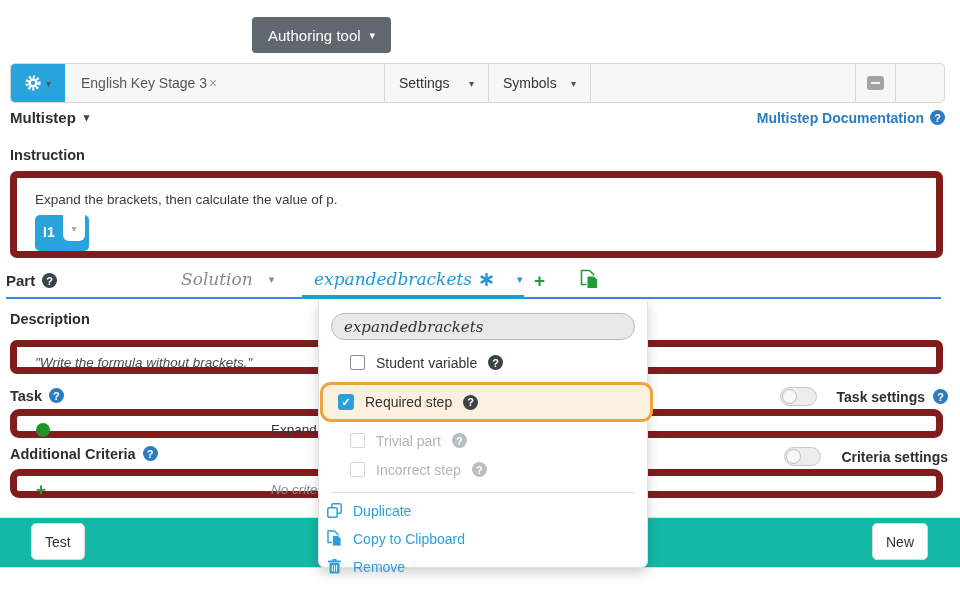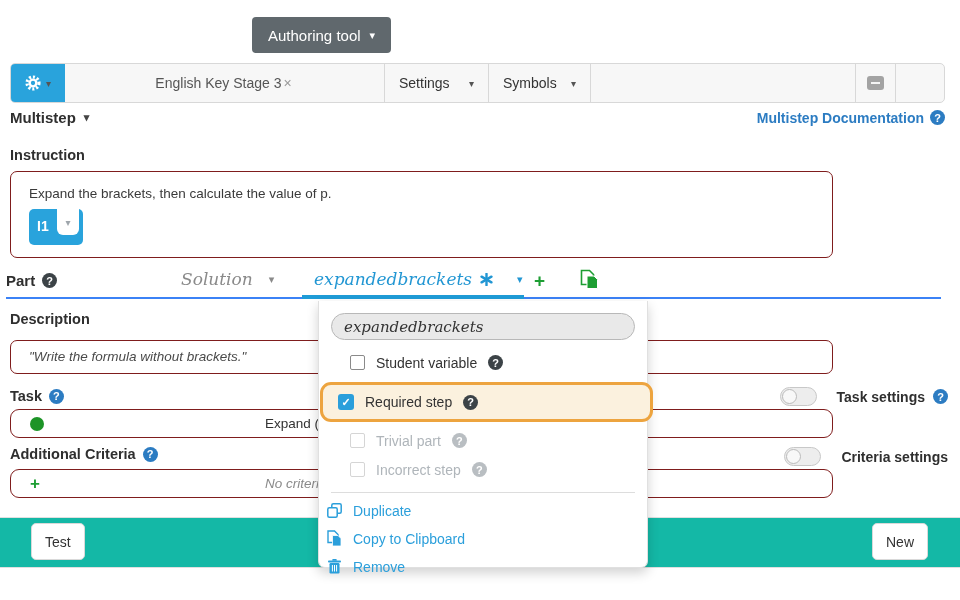--- a/index.html
+++ b/index.html
@@ -20,21 +20,21 @@
           background:#60686D; color:#fff; border:none; border-radius:4px; font-size:15px;
           display:flex; align-items:center; gap:9px; cursor:pointer; font-family:inherit; }
   .authoring-btn .caret { font-size:11px; color:#fff; }
 
   
   .tabbar { position:absolute; left:10px; top:63px; width:935px; height:40px;
             background:#F7F7F7; border:1px solid #D8D8D8; border-radius:5px; display:flex; }
   .tseg { display:flex; align-items:center; border-right:1px solid #D8D8D8; height:100%; }
   .tseg-gear { width:54px; background:#29A3DC; border-radius:4px 0 0 4px; justify-content:center; gap:5px; cursor:pointer; border-right:none; }
   .tseg-gear .caret { color:#fff; font-size:10px; }
-  .tseg-title { width:320px; padding:0 16px; justify-content:center; color:#555; font-size:14px; cursor:pointer; }
+  .tseg-title { width:320px; padding:0 16px; justify-content:flex-start; color:#555; font-size:14px; cursor:pointer; }
   .tseg-title .close { color:#9A9A9A; font-size:14px; cursor:pointer; padding:0 2px; }
   .tseg-settings { width:104px; padding:0 14px; justify-content:space-between; color:#333; font-size:14px; cursor:pointer; }
   .tseg-symbols { width:102px; padding:0 14px; justify-content:space-between; color:#333; font-size:14px; cursor:pointer; }
   .tseg .caret { color:#555; font-size:10px; }
   .tseg-fill { flex:1; border-right:1px solid #D8D8D8; }
   .tseg-min { width:40px; justify-content:center; cursor:pointer; }
   .minus-sq { width:17px; height:14px; background:#A3A3A3; border-radius:3px; display:flex; align-items:center; justify-content:center; }
   .minus-sq i { display:block; width:9px; height:2px; background:#F4F4F4; }
   .tseg-end { width:48px; border-right:none; }
 
@@ -42,23 +42,23 @@
   .ms-row { position:absolute; left:10px; top:109px; width:935px; display:flex; justify-content:space-between; align-items:center; }
   .ms-left { font-size:15px; font-weight:bold; color:#2F2F2F; display:flex; align-items:center; gap:8px; cursor:pointer; }
   .ms-left .caret { font-size:11px; color:#444; }
   .doc-link { color:#2C7CC2; font-weight:bold; font-size:14px; display:flex; align-items:center; gap:6px; cursor:pointer; text-decoration:none; }
 
   .qi { display:inline-flex; width:15px; height:15px; border-radius:50%; background:#3C4347; color:#fff;
         font-size:11px; font-weight:bold; align-items:center; justify-content:center; flex:0 0 auto; cursor:pointer; }
   .qi-blue { background:#2C7CC2; }
   .qi-gray { background:#B9BEC2; }
 
-  .sec-label { position:absolute; left:10px; font-size:14.5px; font-weight:bold; color:#2F2F2F; display:flex; align-items:center; gap:7px; }
-
-  .box { position:absolute; left:10px; width:823px; background:#fff; border:1px solid #7f1d1d; border-radius:7px; }
+  .sec-label { position:absolute; left:10px; font-size:14.5px; font-weight:bold; color:#2F2F2F; display:flex; align-items:flex-start; gap:7px; }
+
+  .box { position:absolute; left:10px; width:933px; background:#fff; border:7px solid #7f1d1d; border-radius:7px; }
 
   
   .box-instruction { top:171px; height:87px; }
   .instr-text { position:absolute; left:18px; top:14px; font-size:13.5px; color:#3A3A3A; }
   .i-tag { position:absolute; left:18px; top:37px; width:54px; height:36px; background:#29A3DC; border-radius:5px; cursor:pointer; }
   .i-tag .tag-label { position:absolute; left:8px; top:9px; color:#fff; font-weight:bold; font-size:14px; }
   .i-tag .tag-dd { position:absolute; right:4px; top:0; width:22px; height:26px; background:#fff; border-radius:0 0 6px 6px;
                    display:flex; align-items:center; justify-content:center; color:#9FA6AC; font-size:10px; }
 
   

